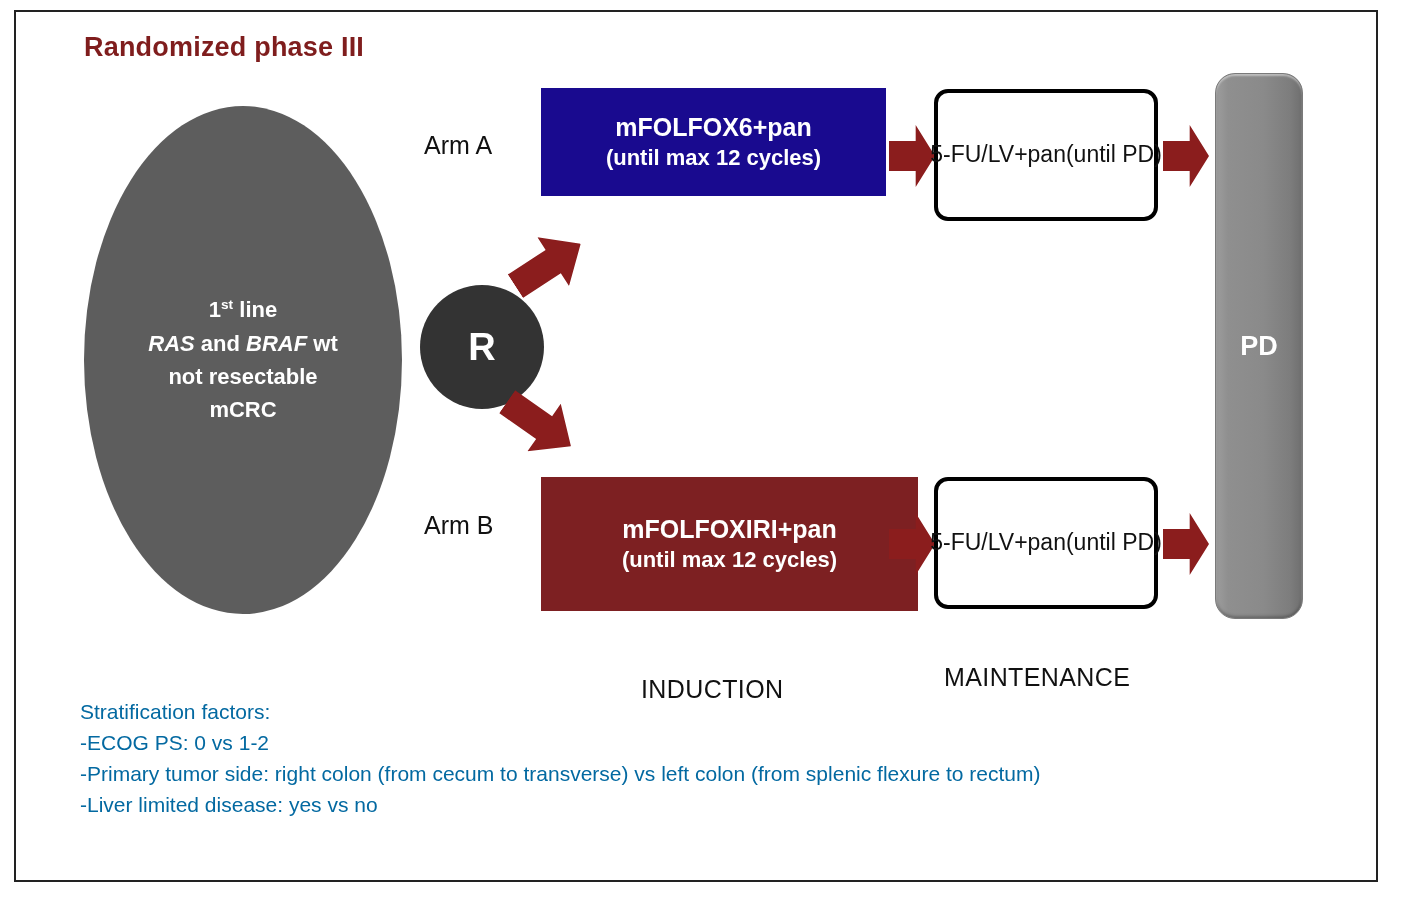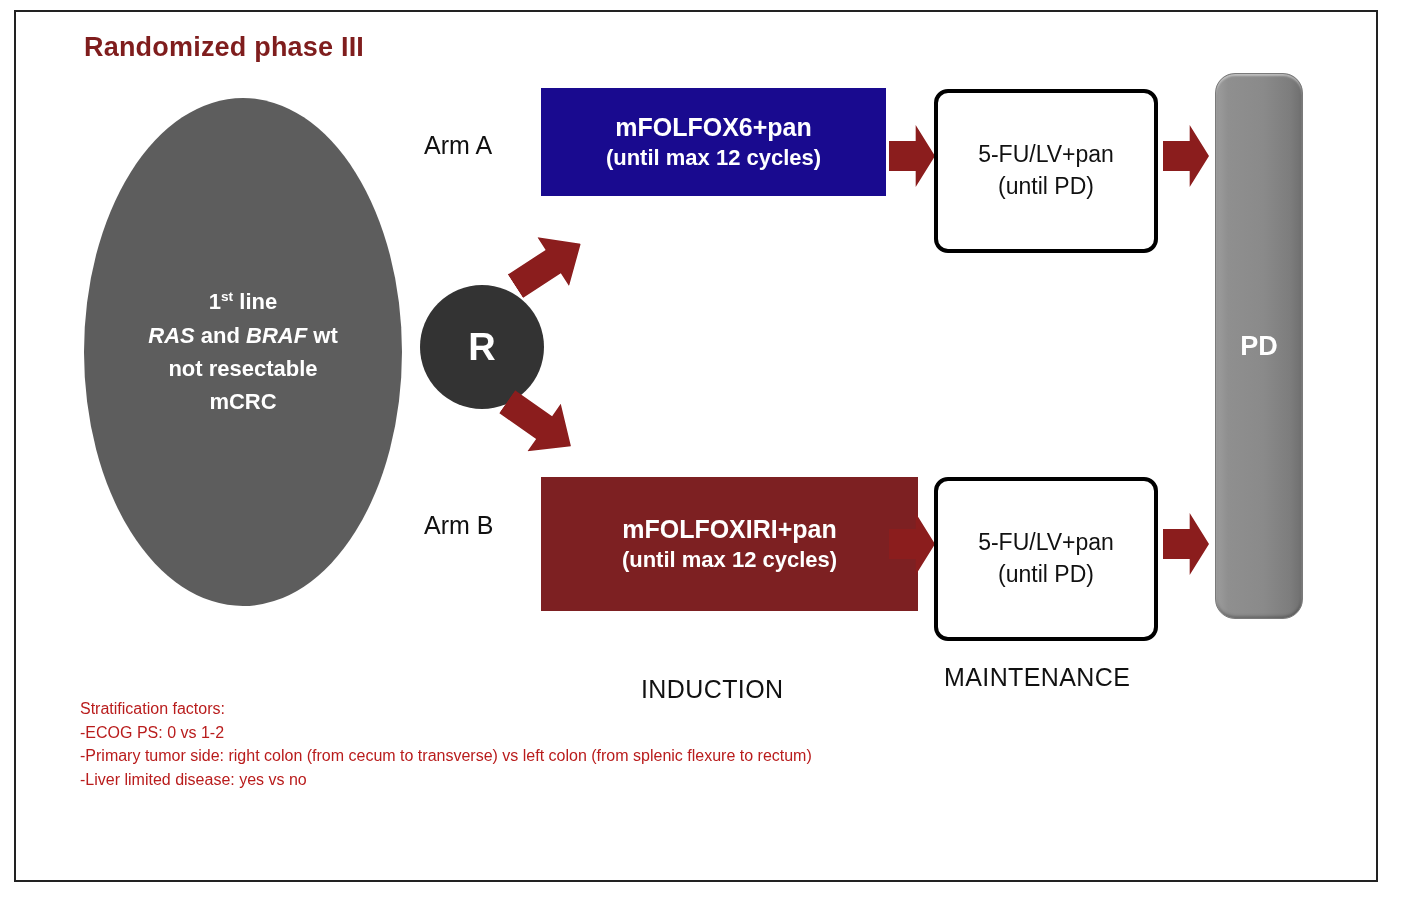--- a/index.html
+++ b/index.html
@@ -43,21 +43,21 @@
     font-weight: bold;
     letter-spacing: 0.2px;
     color: #7f1d1d;
     white-space: nowrap;
   }
 
   
   .ellipse {
     position: absolute;
     left: 84px;
-    top: 98px;
+    top: 106px;
     width: 318px;
     height: 508px;
     background: #5d5d5d;
     border-radius: 50%;
     display: flex;
     flex-direction: column;
     align-items: center;
     justify-content: center;
     color: #ffffff;
     text-align: center;
@@ -140,27 +140,26 @@
     top: 477px;
     width: 377px;
     height: 134px;
     background: #7d2022;
   }
 
   
   .maint-box {
     position: absolute;
     width: 224px;
-    height: 164px;
+    height: 132px;
     background: #ffffff;
     border: 4px solid #000000;
     border-radius: 14px;
     box-sizing: border-box;
     display: flex;
-    flex-direction: column;
     align-items: center;
     justify-content: center;
     text-align: center;
     color: #111111;
     line-height: 1.38;
   }
   .maint-box .l1 { font-size: 23px; white-space: nowrap; }
   .maint-box .l2 { font-size: 23px; white-space: nowrap; }
   .maint-a { left: 934px; top: 89px; }
   .maint-b { left: 934px; top: 477px; }
@@ -226,22 +225,22 @@
     letter-spacing: 0.4px;
   }
   .phase-induction { left: 641px; top: 663px; margin-top: 12px; }
   .phase-maintenance { left: 944px; top: 663px; }
 
   
   .strat {
     position: absolute;
     left: 80px;
     top: 697px;
-    font-size: 16px;
-    color: #b91c1c;
+    font-size: 21px;
+    color: #0369a1;
     line-height: 1.47;
   }
   .strat .row { white-space: nowrap; }
 </style>
 </head>
 <body>
 
 <div id="canvas">
 
   <div class="frame"></div>

